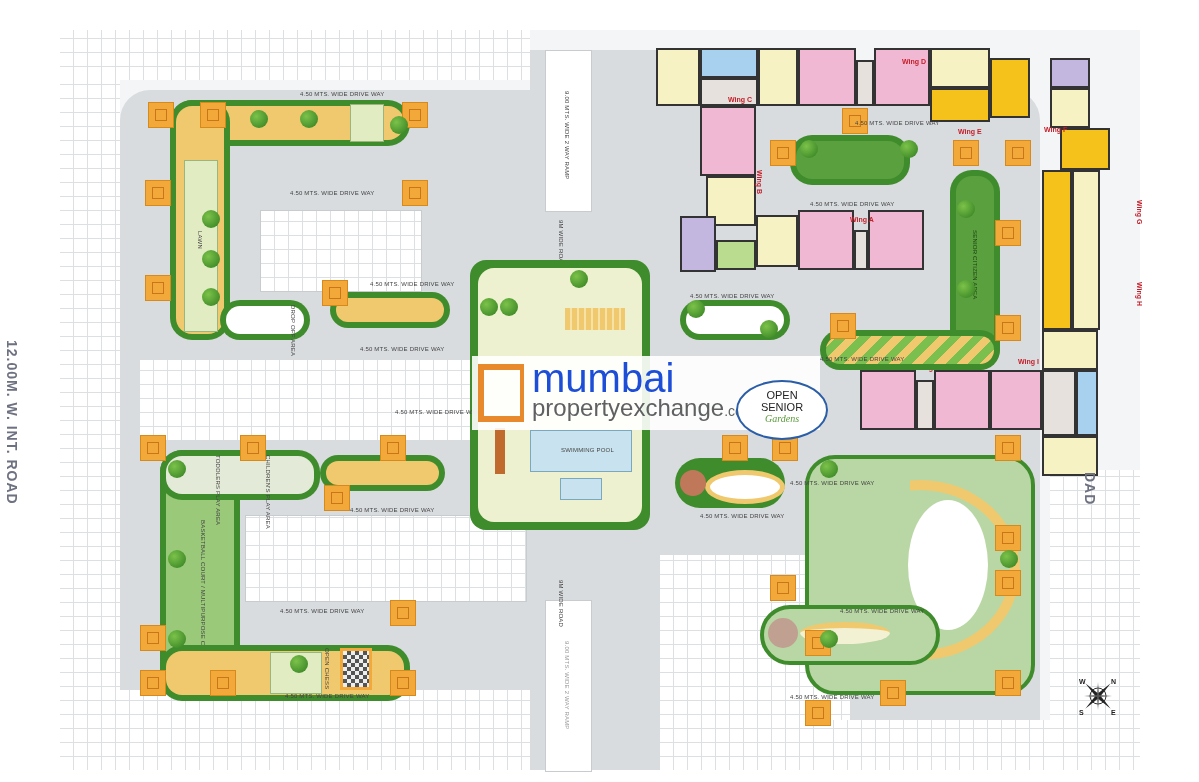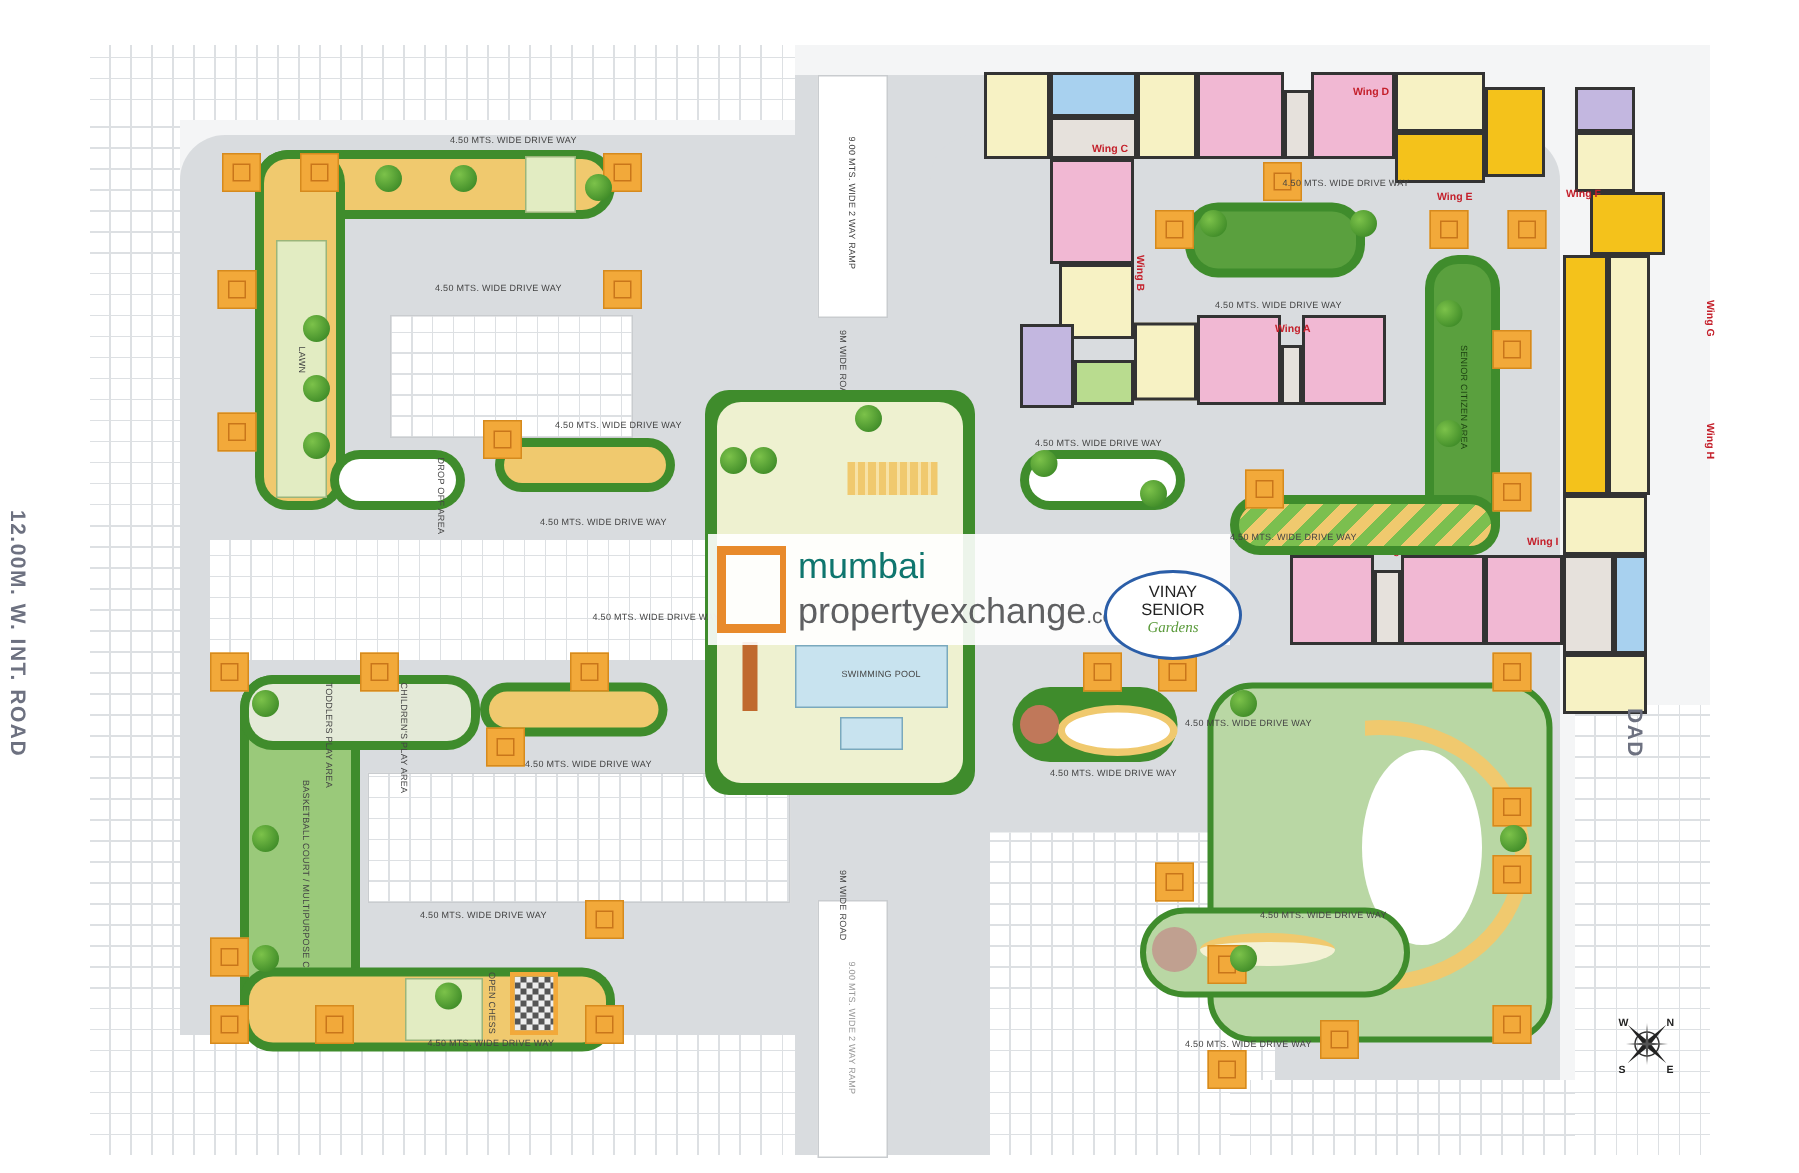--- a/index.html
+++ b/index.html
@@ -23,21 +23,21 @@
   .tree{position:absolute;width:18px;height:18px;border-radius:50%;background:radial-gradient(circle at 35% 35%,#7cc24a,#2f7d1f);}
   .pad{position:absolute;width:26px;height:26px;background:#f2a93a;border:1px solid #d68a1d;box-sizing:border-box;}
   .pad::after{content:"";position:absolute;left:6px;top:6px;width:12px;height:12px;border:1px solid #c9761a;box-sizing:border-box;}
   .lbl{position:absolute;font-size:6px;color:#444;letter-spacing:0.2px;white-space:nowrap;}
   .wing{position:absolute;font-size:7px;font-weight:bold;color:#c4202b;white-space:nowrap;}
   .vert{writing-mode:vertical-rl;}
   .road-title{position:absolute;font-weight:bold;color:#6d7180;font-size:14px;letter-spacing:1px;}
   .pool{position:absolute;background:#c8e3ef;border:1px solid #7aa9bd;}
   .wm{position:absolute;left:472px;top:356px;width:348px;height:74px;background:rgba(255,255,255,0.9);}
   .wm-box{position:absolute;left:6px;top:8px;width:46px;height:58px;border:6px solid #e88a2b;border-right-width:4px;box-sizing:border-box;}
-  .wm-1{position:absolute;left:60px;top:6px;font-size:24px;color:#0f766e;line-height:32px;}
+  .wm-1{position:absolute;left:60px;top:6px;font-size:40px;color:#1d4ed8;line-height:32px;}
   .wm-2{position:absolute;left:60px;top:38px;font-size:24px;color:#5f6062;line-height:28px;}
   .wm-2 small{font-size:14px;}
   .vinay{position:absolute;left:736px;top:380px;width:88px;height:56px;border:2px solid #2b5ea8;border-radius:50%;background:#fff;text-align:center;}
   .vinay .a{font-size:11px;color:#222;line-height:12px;margin-top:7px;}
   .vinay .b{font-size:11px;color:#222;line-height:12px;}
   .vinay .c{font-size:10px;color:#5a9a3a;font-style:italic;font-family:"Liberation Serif",serif;}
   .compass{position:absolute;left:1076px;top:674px;width:44px;height:44px;}
 </style>
 </head>
 <body>
@@ -269,21 +269,21 @@
 <div class="road-title vert" style="left:4px;top:340px;">12.00M. W. INT. ROAD</div>
 <div class="road-title vert" style="left:1082px;top:472px;">DAD</div>
 
 <div class="wm">
   <div class="wm-box"></div>
   <div class="wm-1">mumbai</div>
   <div class="wm-2"><span>propertyexchange</span><small>.com</small></div>
 </div>
 
 <div class="vinay">
-  <div class="a">VINAY</div>
+  <div class="a">OPEN</div>
   <div class="b">SENIOR</div>
   <div class="c">Gardens</div>
 </div>
 
 <svg class="compass" viewBox="0 0 44 44">
   <circle cx="22" cy="22" r="8" fill="none" stroke="#333" stroke-width="1"></circle>
   <polygon points="22,4 24,22 22,40 20,22" fill="#222" transform="rotate(45 22 22)"></polygon>
   <polygon points="4,22 22,20 40,22 22,24" fill="#222" transform="rotate(45 22 22)"></polygon>
   <polygon points="22,8 23,22 22,36 21,22" fill="#555"></polygon>
   <polygon points="8,22 22,21 36,22 22,23" fill="#555"></polygon>

